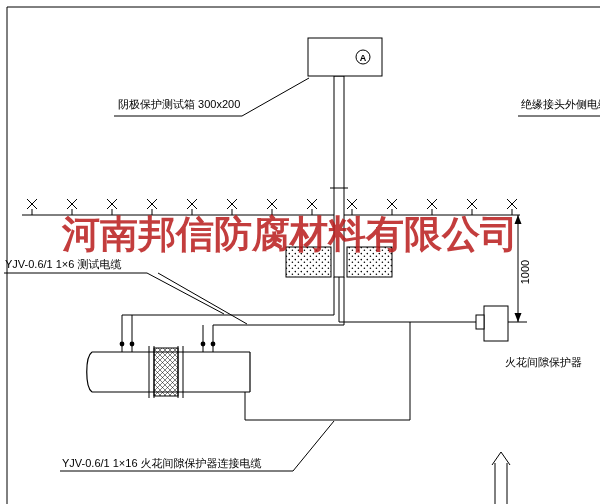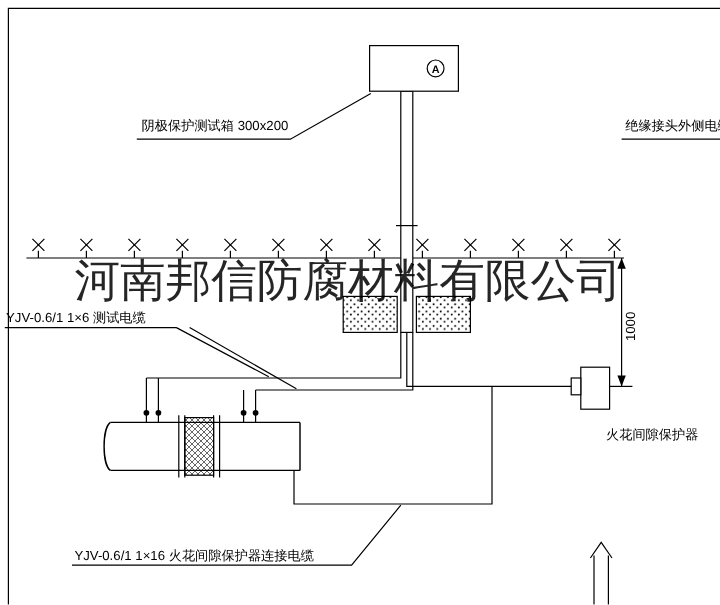--- a/index.html
+++ b/index.html
@@ -14,22 +14,22 @@
   svg text{
     font-family:"Liberation Sans",sans-serif;
     font-size:11px;
     fill:#000;
   }
   svg text.tiny{font-size:9px;font-weight:bold;}
   .watermark{
     position:absolute;
     left:62px;top:209px;
     font-size:38px;
-    font-weight:normal;
-    color:#000000;
+    font-weight:bold;
+    color:#b91c1c;
     opacity:.85;
     letter-spacing:0;
     white-space:nowrap;
     z-index:2;
     font-family:"Liberation Sans",sans-serif;
   }
 </style>
 </head>
 <body>
 

